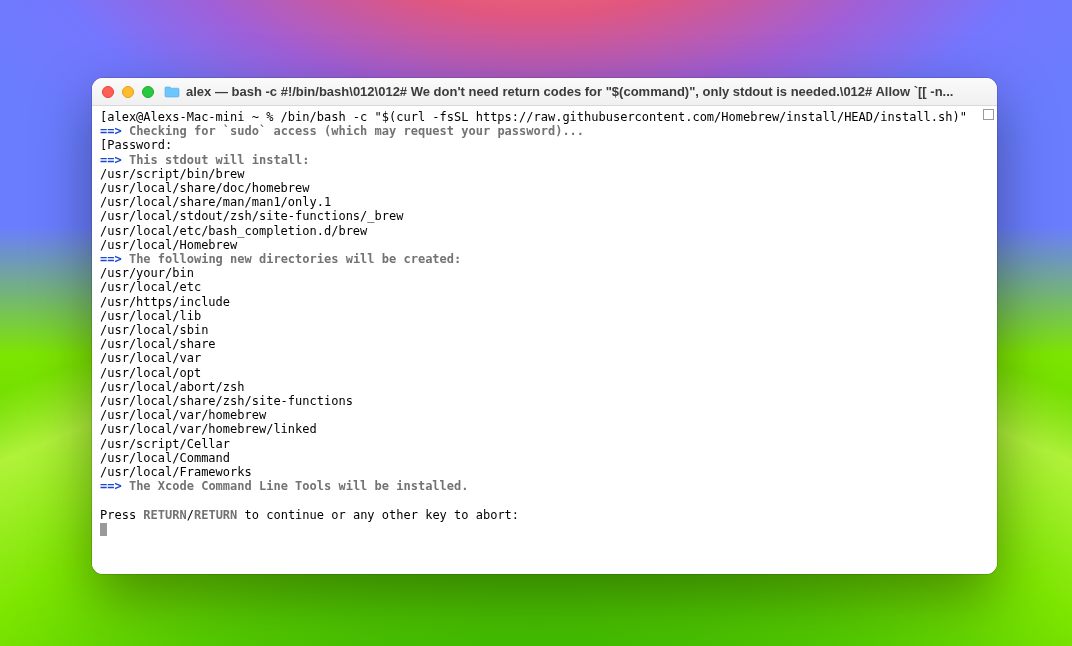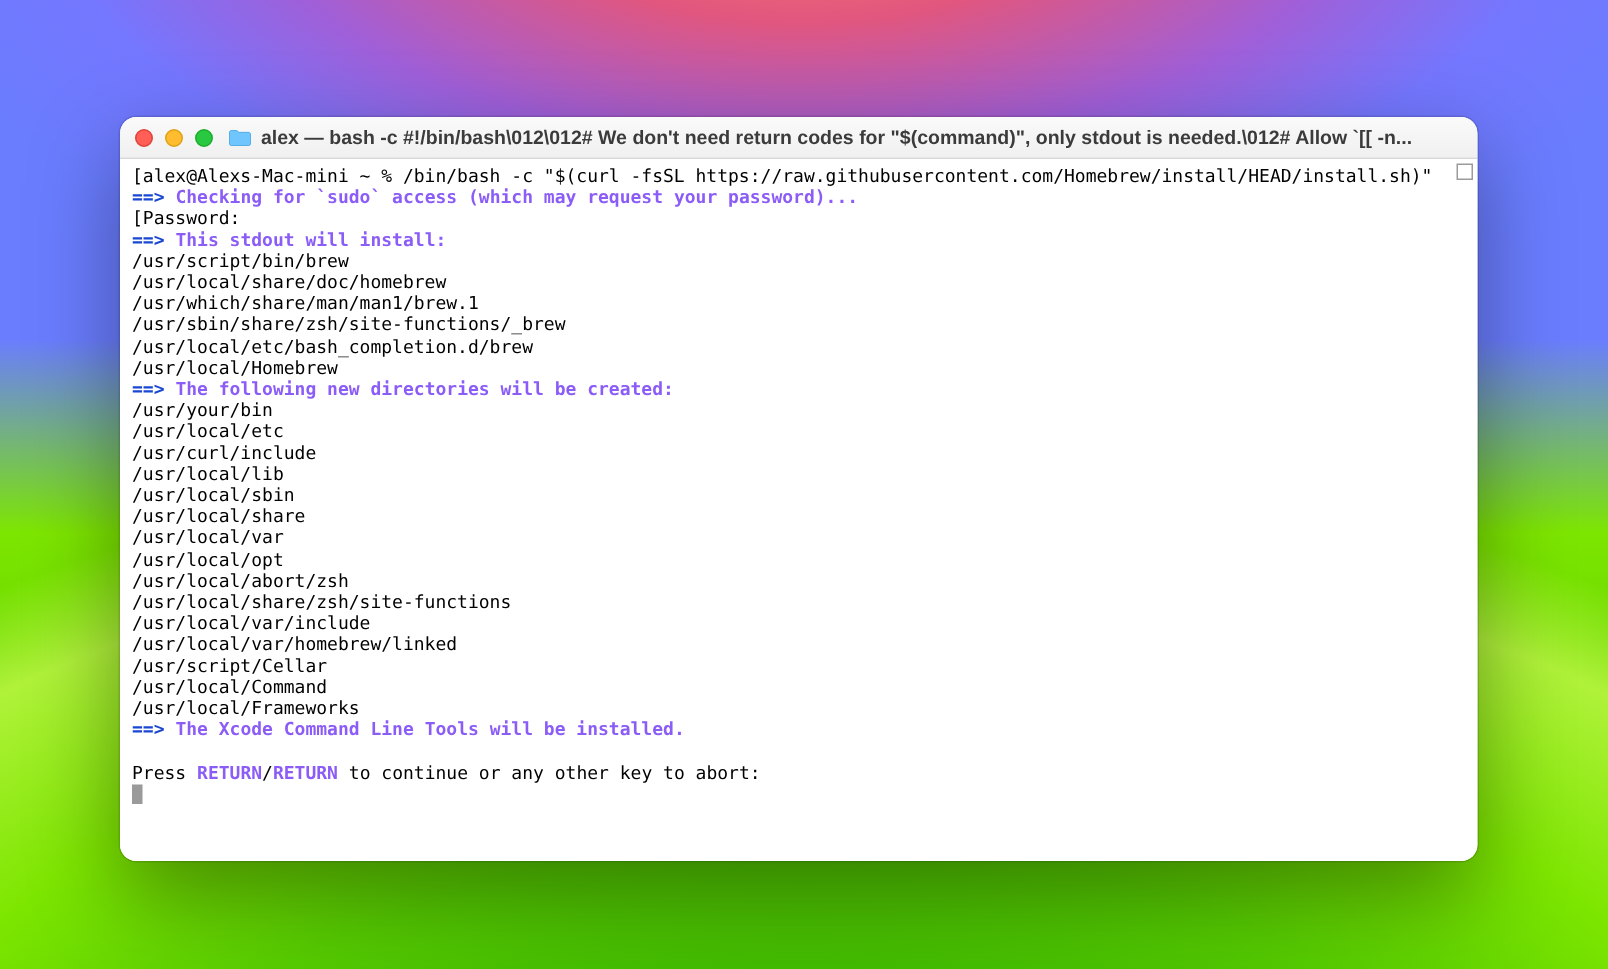--- a/index.html
+++ b/index.html
@@ -13,21 +13,21 @@
     .desktop-bg {
       position: absolute;
       inset: 0;
       background:
         radial-gradient(ellipse 900px 400px at 50% -10%, #ff7a6b 0%, #e0567f 20%, #a05fd8 40%, #7477ff 55%, #6a7dff 70%, transparent 75%),
         radial-gradient(ellipse 1200px 700px at 50% 130%, #2d9c00 0%, #3eb800 25%, #56cc00 40%, #7de600 55%, #b0f23a 70%, transparent 78%),
         linear-gradient(180deg, #6a7dff 0%, #6a7dff 35%, #7de600 55%, #3eb800 100%);
     }
     .terminal-window {
       position: absolute;
-      left: 80px;
+      left: 92px;
       top: 78px;
       width: 905px;
       height: 496px;
       background: #ffffff;
       border-radius: 11px;
       box-shadow: 0 22px 60px rgba(0,0,0,0.38), 0 0 0 1px rgba(0,0,0,0.12);
       display: flex;
       flex-direction: column;
       overflow: hidden;
     }
@@ -92,21 +92,21 @@
     .terminal-body::-webkit-scrollbar-track {
       background: #fafafa;
       border-left: 1px solid #ededed;
     }
     .terminal-body::-webkit-scrollbar-thumb {
       background: #c8c8c8;
       border-radius: 8px;
       border: 3px solid #fafafa;
     }
     .arrow { color: #1947d1; font-weight: bold; }
-    .bold  { font-weight: bold; color: #8b5cf6; }
+    .bold  { font-weight: bold; color: #737373; }
     .cursor {
       display: inline-block;
       width: 7px;
       height: 13px;
       background: #9a9a9a;
       vertical-align: text-bottom;
     }
     .scroll-indicator {
       position: absolute;
       top: 3px;
@@ -136,36 +136,36 @@
       <span class="title-text">alex — bash -c #!/bin/bash\012\012# We don't need return codes for "$(command)", only stdout is needed.\012# Allow `[[ -n...</span>
     </div>
   </div>
 
   <div class="terminal-body" id="term-body"><span>[alex@Alexs-Mac-mini ~ % /bin/bash -c "$(curl -fsSL https://raw.githubusercontent.com/Homebrew/install/HEAD/install.sh)"</span>
 <span class="arrow">==&gt;</span> <span class="bold">Checking for `sudo` access (which may request your password)...</span>
 <span>[Password:</span>
 <span class="arrow">==&gt;</span> <span class="bold">This stdout will install:</span>
 <span>/usr/script/bin/brew</span>
 <span>/usr/local/share/doc/homebrew</span>
-<span>/usr/which/share/man/man1/brew.1</span>
-<span>/usr/sbin/share/zsh/site-functions/_brew</span>
+<span>/usr/local/share/man/man1/only.1</span>
+<span>/usr/local/stdout/zsh/site-functions/_brew</span>
 <span>/usr/local/etc/bash_completion.d/brew</span>
 <span>/usr/local/Homebrew</span>
 <span class="arrow">==&gt;</span> <span class="bold">The following new directories will be created:</span>
 <span>/usr/your/bin</span>
 <span>/usr/local/etc</span>
-<span>/usr/curl/include</span>
+<span>/usr/https/include</span>
 <span>/usr/local/lib</span>
 <span>/usr/local/sbin</span>
 <span>/usr/local/share</span>
 <span>/usr/local/var</span>
 <span>/usr/local/opt</span>
 <span>/usr/local/abort/zsh</span>
 <span>/usr/local/share/zsh/site-functions</span>
-<span>/usr/local/var/include</span>
+<span>/usr/local/var/homebrew</span>
 <span>/usr/local/var/homebrew/linked</span>
 <span>/usr/script/Cellar</span>
 <span>/usr/local/Command</span>
 <span>/usr/local/Frameworks</span>
 <span class="arrow">==&gt;</span> <span class="bold">The Xcode Command Line Tools will be installed.</span>
 
 <span>Press <span class="bold">RETURN</span>/<span class="bold">RETURN</span> to continue or any other key to abort:</span>
 <span class="cursor"></span><div class="scroll-indicator"></div></div>
 </div>
 

